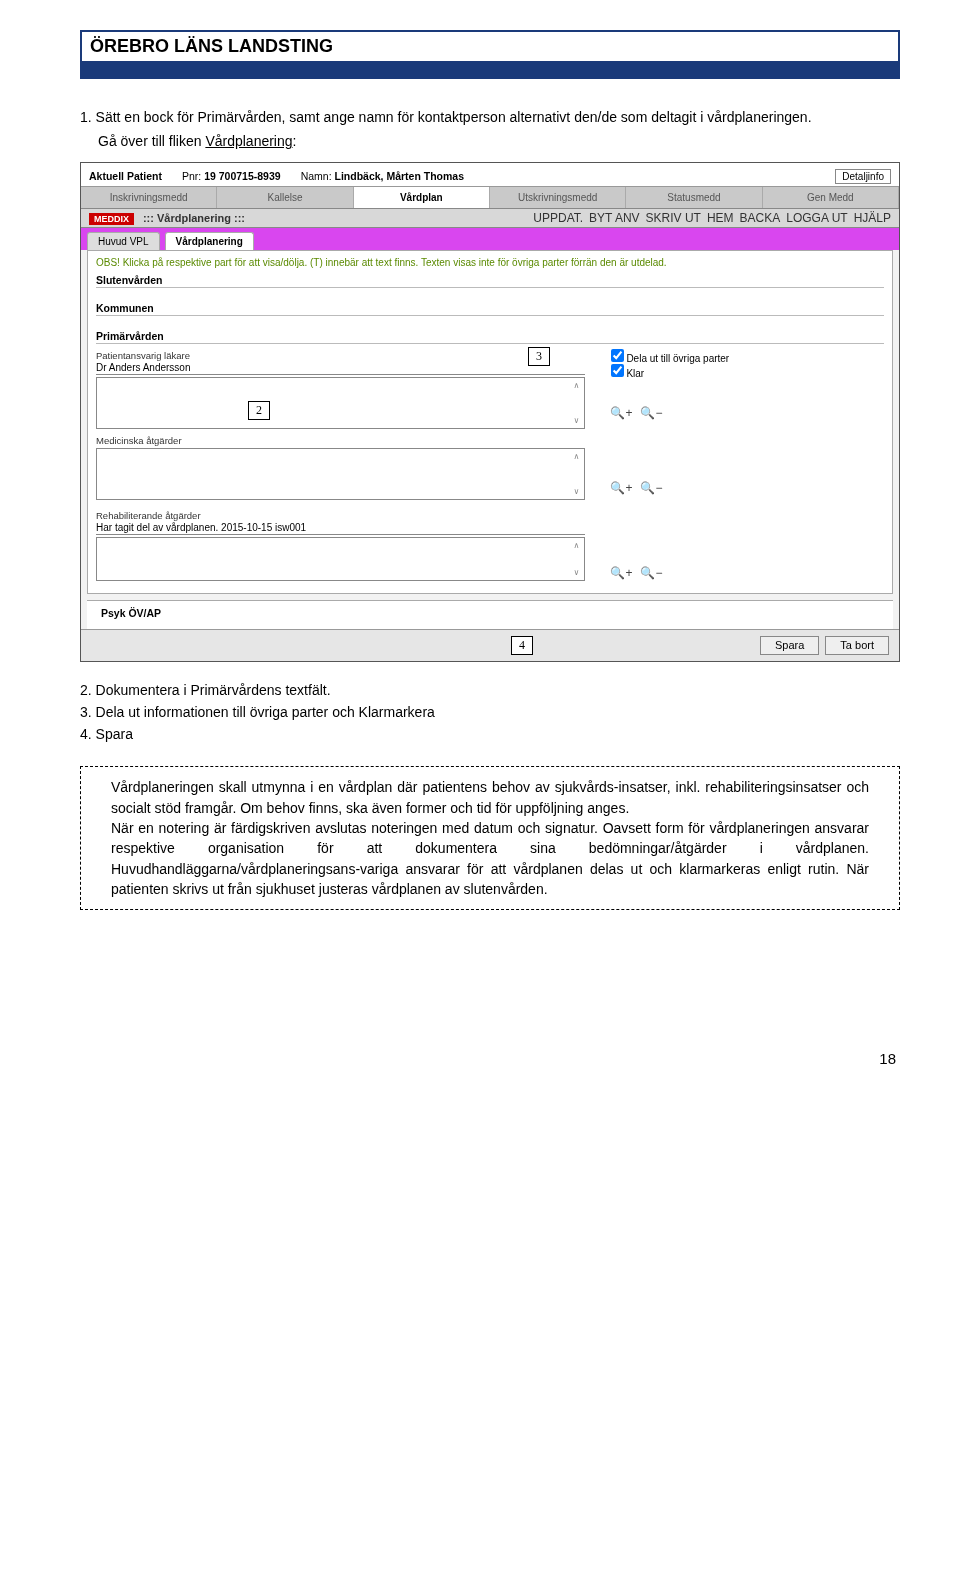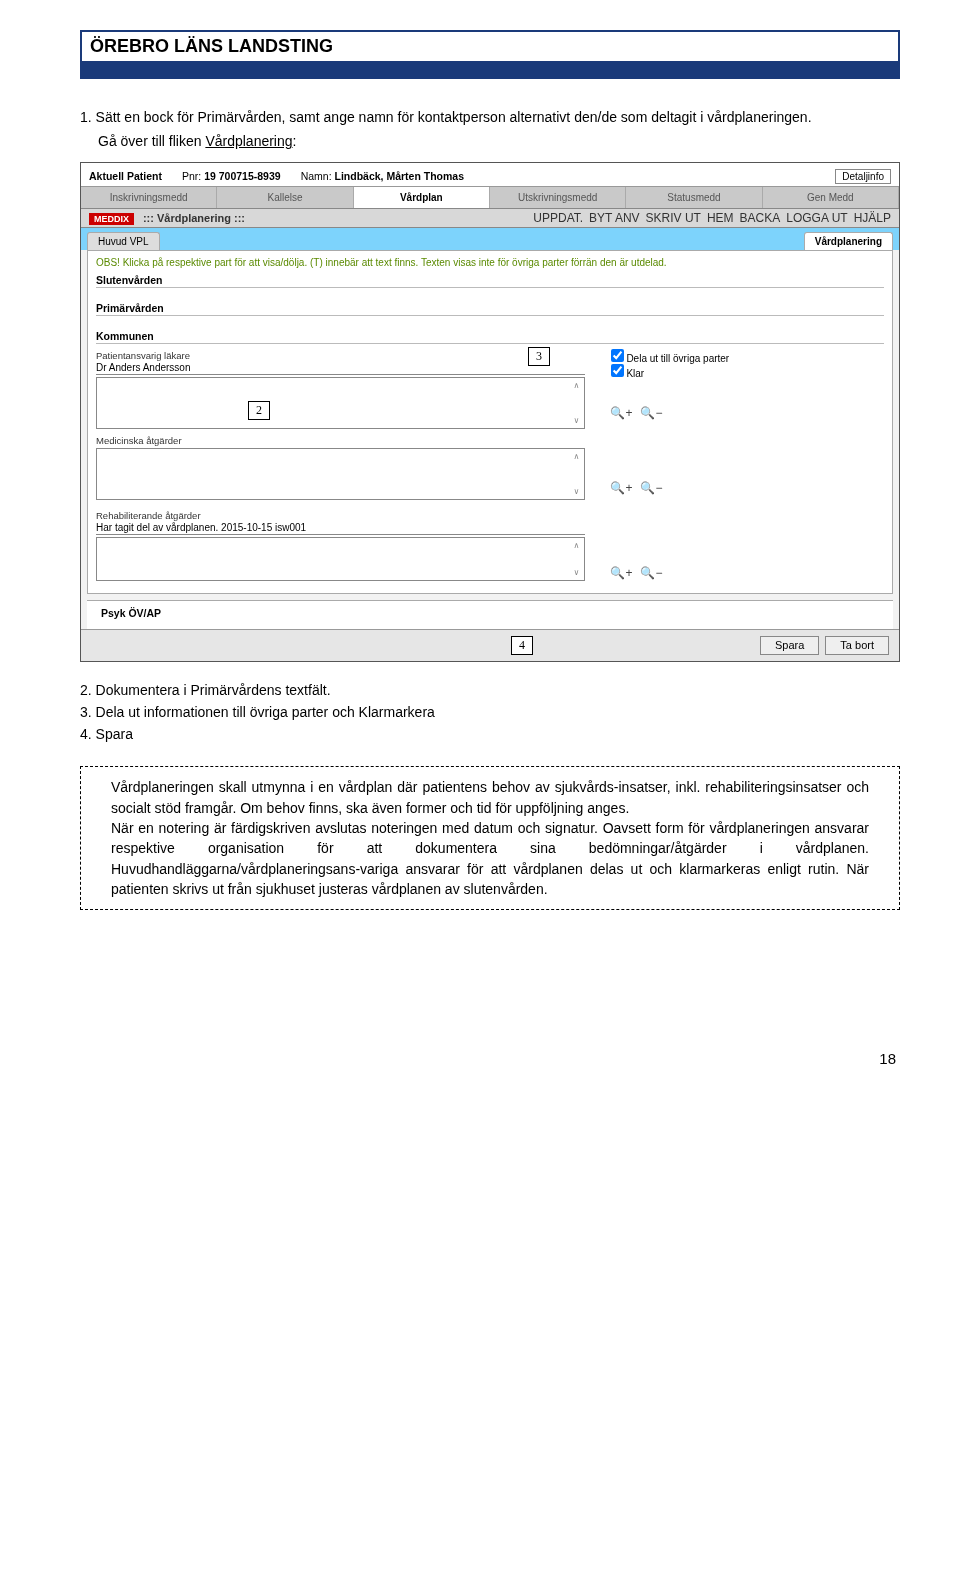--- a/index.html
+++ b/index.html
@@ -21,21 +21,21 @@
   .shot-sub { padding: 3px 8px; background:#eee; border-bottom:1px solid #aaa; display:flex; justify-content:space-between;}
   .det-btn { border:1px solid #888; background:#fff; padding:1px 6px; font-size:10px;}
   .tabs-row { display: flex; background: #c9c9c9; border-bottom: 1px solid #888; }
   .tab { flex: 1; text-align: center; padding: 5px 2px; font-size: 10px; color: #555; border-right: 1px solid #aaa; background: #c9c9c9; }
   .tab.active { background: #fff; color: #000; font-weight: bold; }
   .meddix-row { display:flex; align-items:center; justify-content:space-between; background:#d8d8d8; padding:2px 8px; border-bottom:1px solid #888;}
   .meddix-badge { background:#c00; color:#fff; font-weight:bold; font-size:9px; padding:1px 5px;}
   .vplan-label { font-weight:bold; font-size:11px; margin-left:6px; color:#333;}
   .tool-icons { display:flex; gap:6px; }
   .tool-icons span { font-size:12px; color:#333; text-align:center; }
-  .subtabs { display:flex; padding:4px 6px 0 6px; gap:17px; background:#7dd3fc;justify-content:space-between;}
+  .subtabs { display:flex; padding:4px 6px 0 6px; gap:5px; background:#d946ef;}
   .subtab { border:1px solid #aaa; border-bottom:none; padding:3px 10px; font-size:10px; background:#ddd; border-radius:3px 3px 0 0;}
   .subtab.active { background:#fff; font-weight:bold;}
   .panel-body { background:#fff; margin:0 6px 6px 6px; border:1px solid #aaa; padding:6px 8px 8px 8px; position:relative;}
   .obs { color:#5a8a00; font-size:10px; }
   .sec-label { font-weight:bold; font-size:10.5px; margin-top:6px; border-bottom:1px solid #bbb; padding-bottom:1px;}
   .field-label { font-size:9.5px; color:#333; margin-top:6px;}
   .tline { border-bottom:1px solid #888; font-size:10px; padding:1px 0; min-height:12px;}
   .text-box { border:1px solid #888; background:#fff; height:52px; margin:2px 0 4px 0; width:62%; position:relative;}
   .text-box.content { height:38px; font-size:9.5px; padding:2px 4px;}
   .scroll-ind { position:absolute; right:2px; top:3px; bottom:3px; width:10px; display:flex; flex-direction:column; justify-content:space-between; color:#888; font-size:8px; align-items:center;}
@@ -111,22 +111,22 @@
     </div>
 
     <div class="subtabs">
       <div class="subtab">Huvud VPL</div>
       <div class="subtab active">Vårdplanering</div>
     </div>
 
     <div class="panel-body">
       <div class="obs">OBS! Klicka på respektive part för att visa/dölja. (T) innebär att text finns. Texten visas inte för övriga parter förrän den är utdelad.</div>
       <div class="sec-label">Slutenvården</div>
+      <div class="sec-label" style="margin-top:14px">Kommunen</div>
       <div class="sec-label" style="margin-top:14px">Primärvården</div>
-      <div class="sec-label" style="margin-top:14px">Kommunen</div>
 
       <div class="field-label">Patientansvarig läkare</div>
       <div class="tline" style="width:62%">Dr Anders Andersson</div>
 
       <div class="right-opts" style="top:98px">
         <label><input type="checkbox" checked="" style=""> <span>Dela ut till övriga parter</span></label>
         <label><input type="checkbox" checked="" style=""> <span>Klar</span></label>
       </div>
 
       <div class="text-box">

